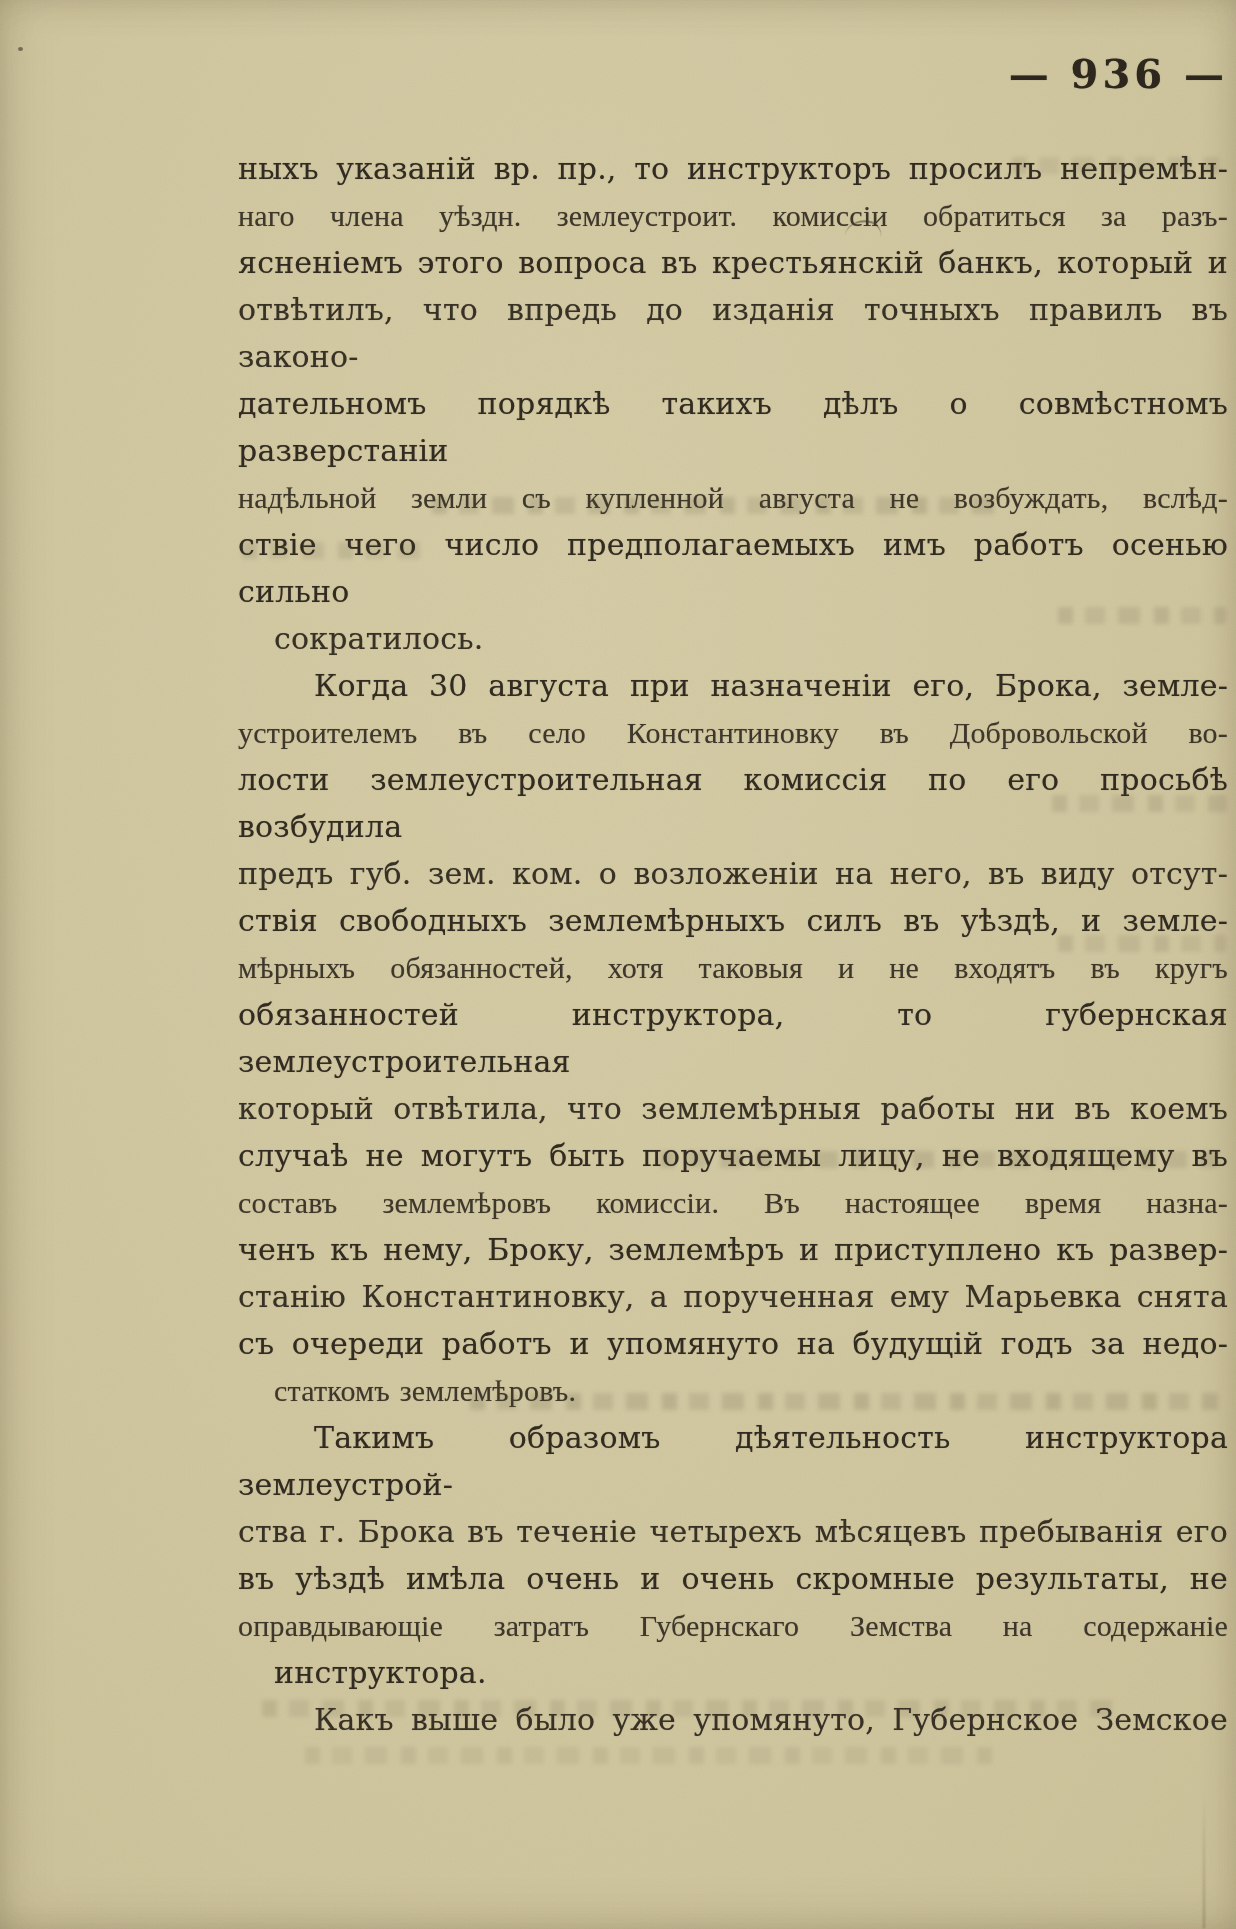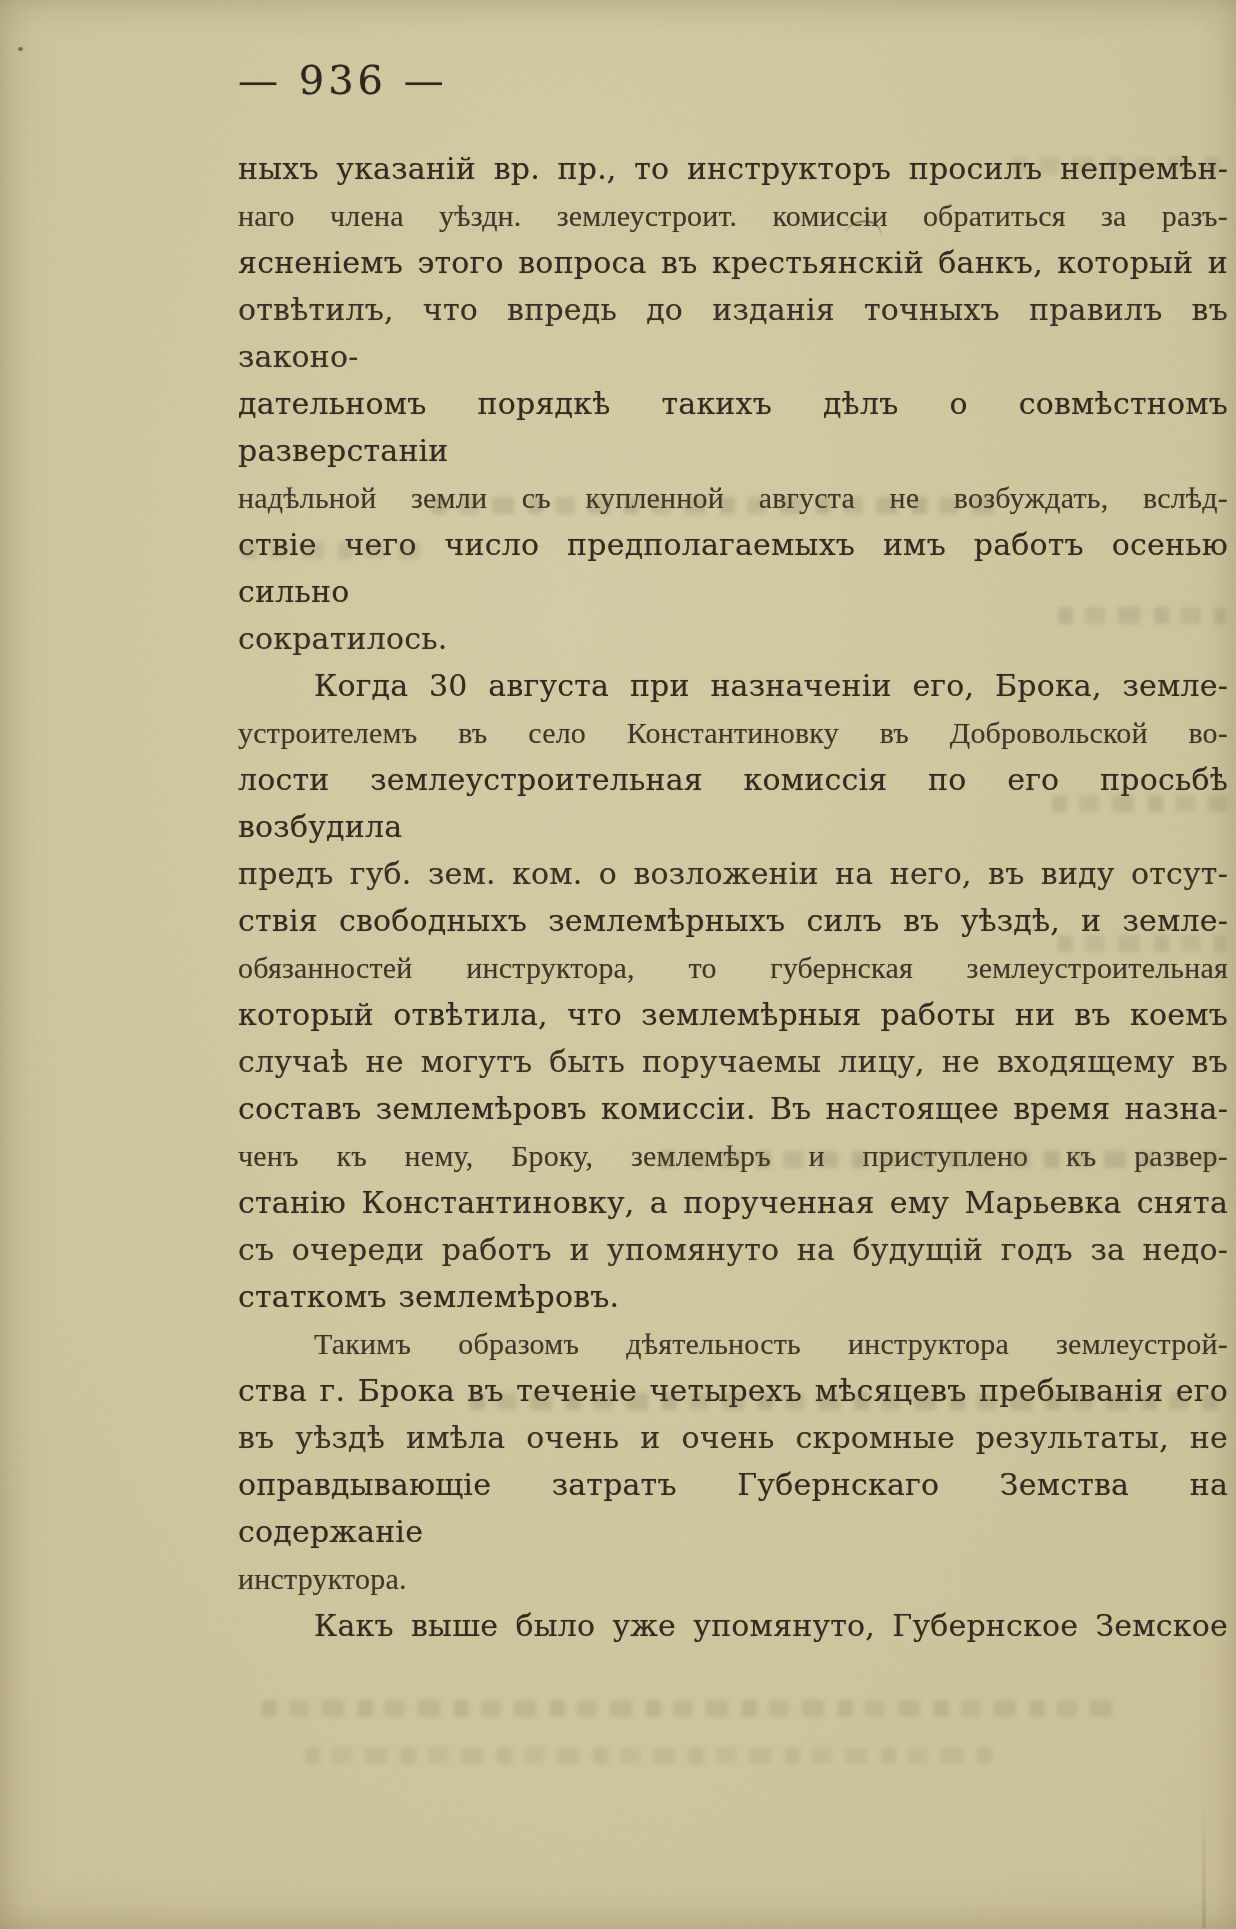--- a/index.html
+++ b/index.html
@@ -21,45 +21,45 @@
   }
   .texture {
     position: absolute; inset: 0;
     width: 100%; height: 100%;
     opacity: 0.5;
     mix-blend-mode: multiply;
     pointer-events: none;
   }
   .folio {
     position: absolute;
-    left: 238px; top: 57px; width: 990px;
-    text-align: left;
+    left: 238px; top: 50px; width: 990px;
+    text-align: right;
     font-size: 40px;
-    font-weight: normal;
+    font-weight: bold;
     letter-spacing: 4px;
     color: #2d271e;
     text-shadow: 0 0 1px rgba(45, 39, 30, 0.45);
   }
   .text-block {
     position: absolute;
     left: 238px; top: 145px; width: 990px;
     color: #322b21;
     font-size: 30px;
     line-height: 47px;
     letter-spacing: 0.2px;
     word-spacing: 2px;
     text-shadow: 0 0 1px rgba(50, 44, 35, 0.4);
   }
   .line {
     text-align: justify;
     text-align-last: justify;
     white-space: normal;
   }
   .line.indent { text-indent: 76px; }
-  .line.para-end { text-align-last: left; }
+  .line.para-end { text-align-last: left; margin-left: 36px; }
   .line:nth-child(4n)   { opacity: 0.96; }
   .line:nth-child(4n+2) { opacity: 0.92; font-family: Liberation Serif, serif; }
 
   
   .ghost {
     position: absolute;
     height: 17px;
     border-radius: 2px;
     background: repeating-linear-gradient(90deg,
       rgba(84, 74, 52, 0.34) 0 15px, transparent 15px 27px,
@@ -128,20 +128,21 @@
       <div class="line">отвѣтилъ, что впредь до изданія точныхъ правилъ въ законо-</div>
       <div class="line">дательномъ порядкѣ такихъ дѣлъ о совмѣстномъ разверстаніи</div>
       <div class="line">надѣльной земли съ купленной августа не возбуждать, вслѣд-</div>
       <div class="line">ствіе чего число предполагаемыхъ имъ работъ осенью сильно</div>
       <div class="line para-end">сократилось.</div>
       <div class="line indent">Когда 30 августа при назначеніи его, Брока, земле-</div>
       <div class="line">устроителемъ въ село Константиновку въ Добровольской во-</div>
       <div class="line">лости землеустроительная комиссія по его просьбѣ возбудила</div>
       <div class="line">предъ губ. зем. ком. о возложеніи на него, въ виду отсут-</div>
       <div class="line">ствія свободныхъ землемѣрныхъ силъ въ уѣздѣ, и земле-</div>
+      <div class="line">мѣрныхъ обязанностей, хотя таковыя и не входятъ въ кругъ</div>
       <div class="line">обязанностей инструктора, то губернская землеустроительная</div>
       <div class="line">который отвѣтила, что землемѣрныя работы ни въ коемъ</div>
       <div class="line">случаѣ не могутъ быть поручаемы лицу, не входящему въ</div>
       <div class="line">составъ землемѣровъ комиссіи. Въ настоящее время назна-</div>
       <div class="line">ченъ къ нему, Броку, землемѣръ и приступлено къ развер-</div>
       <div class="line">станію Константиновку, а порученная ему Марьевка снята</div>
       <div class="line">съ очереди работъ и упомянуто на будущій годъ за недо-</div>
       <div class="line para-end">статкомъ землемѣровъ.</div>
       <div class="line indent">Такимъ образомъ дѣятельность инструктора землеустрой-</div>
       <div class="line">ства г. Брока въ теченіе четырехъ мѣсяцевъ пребыванія его</div>

